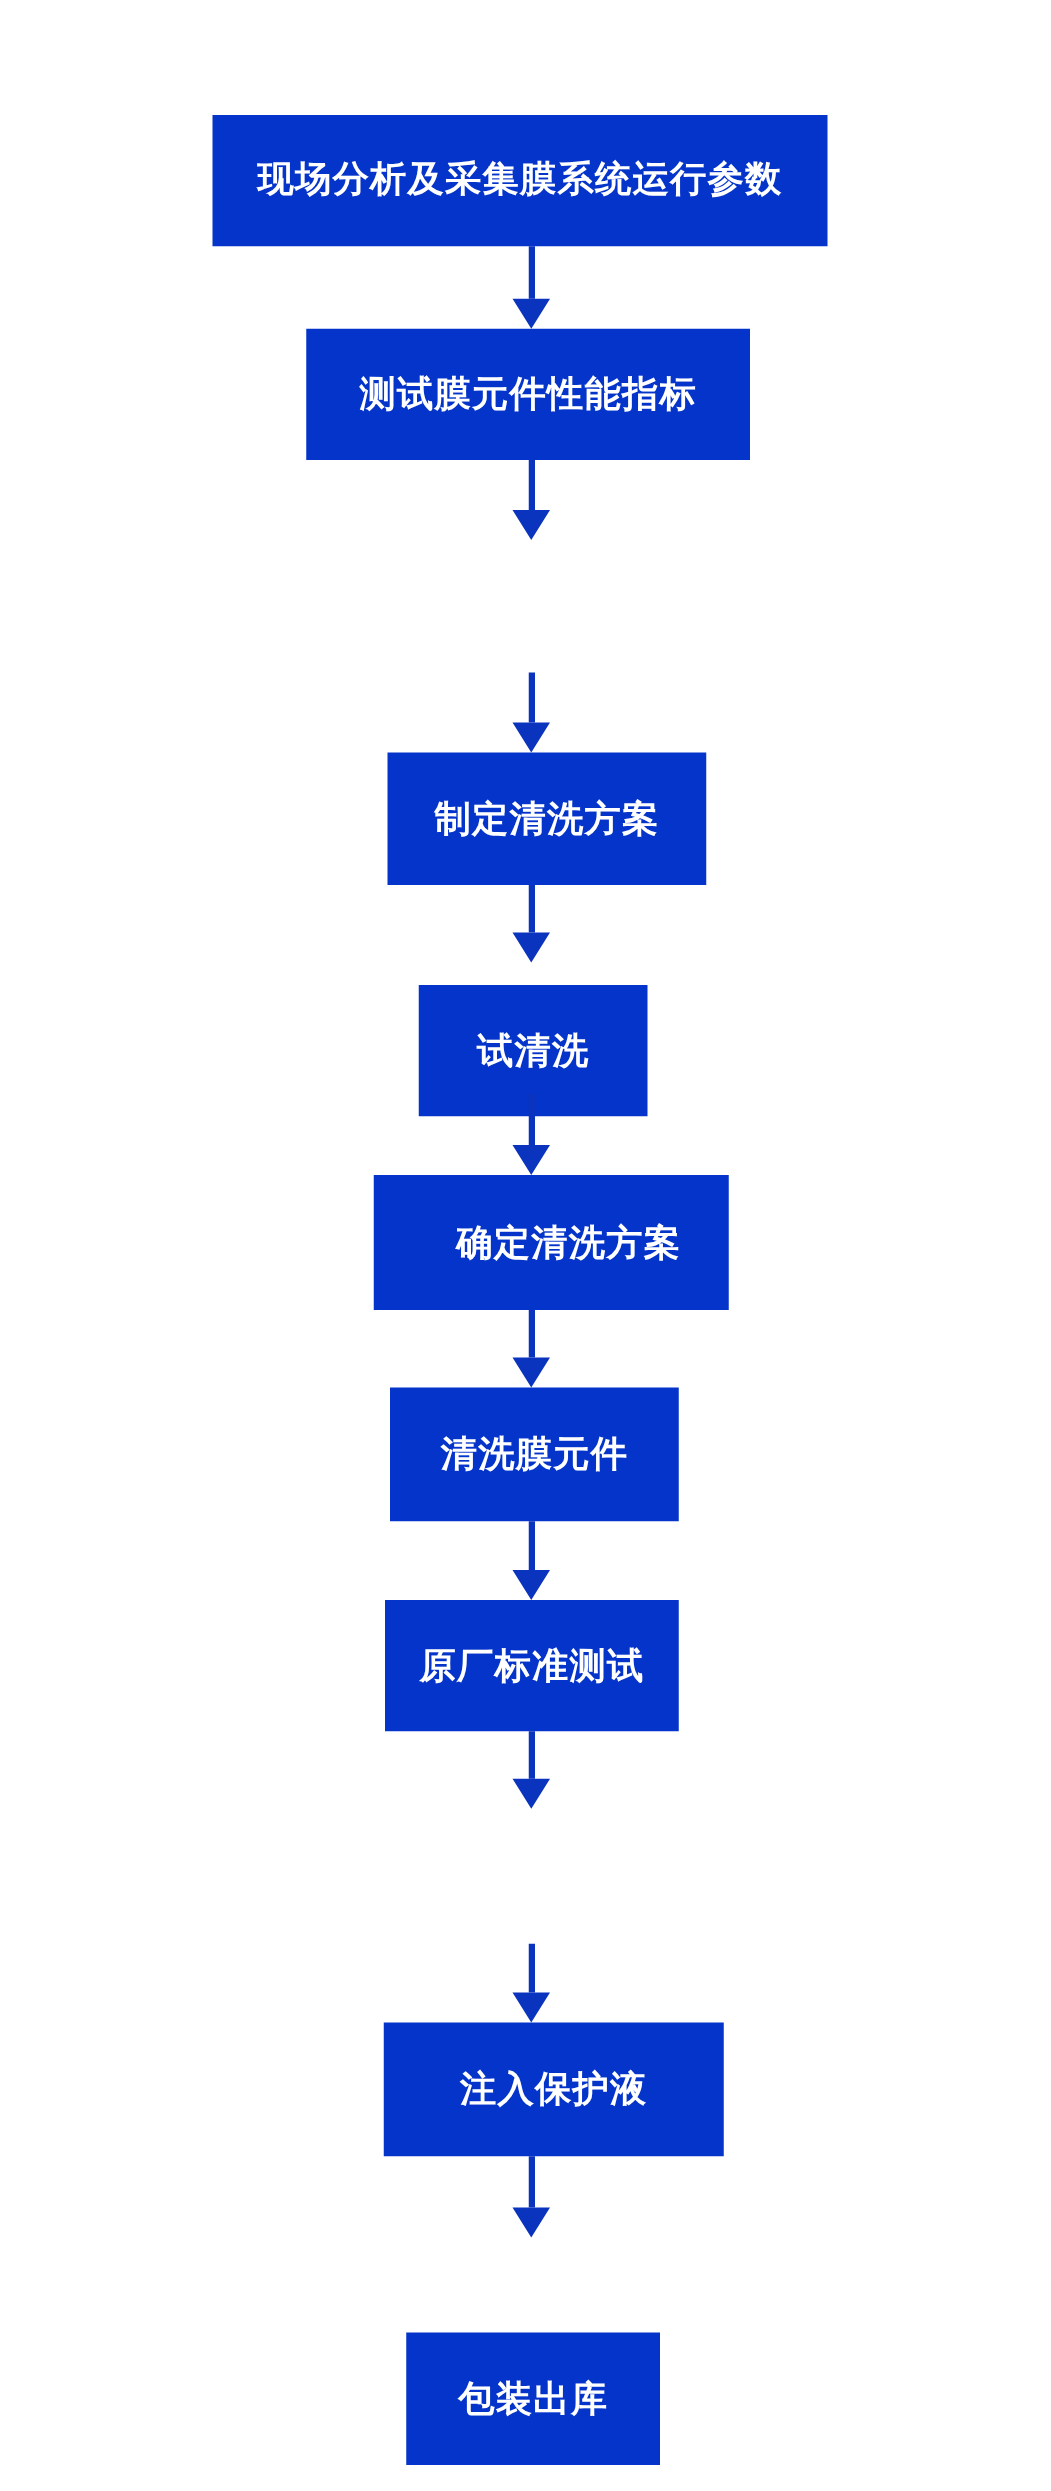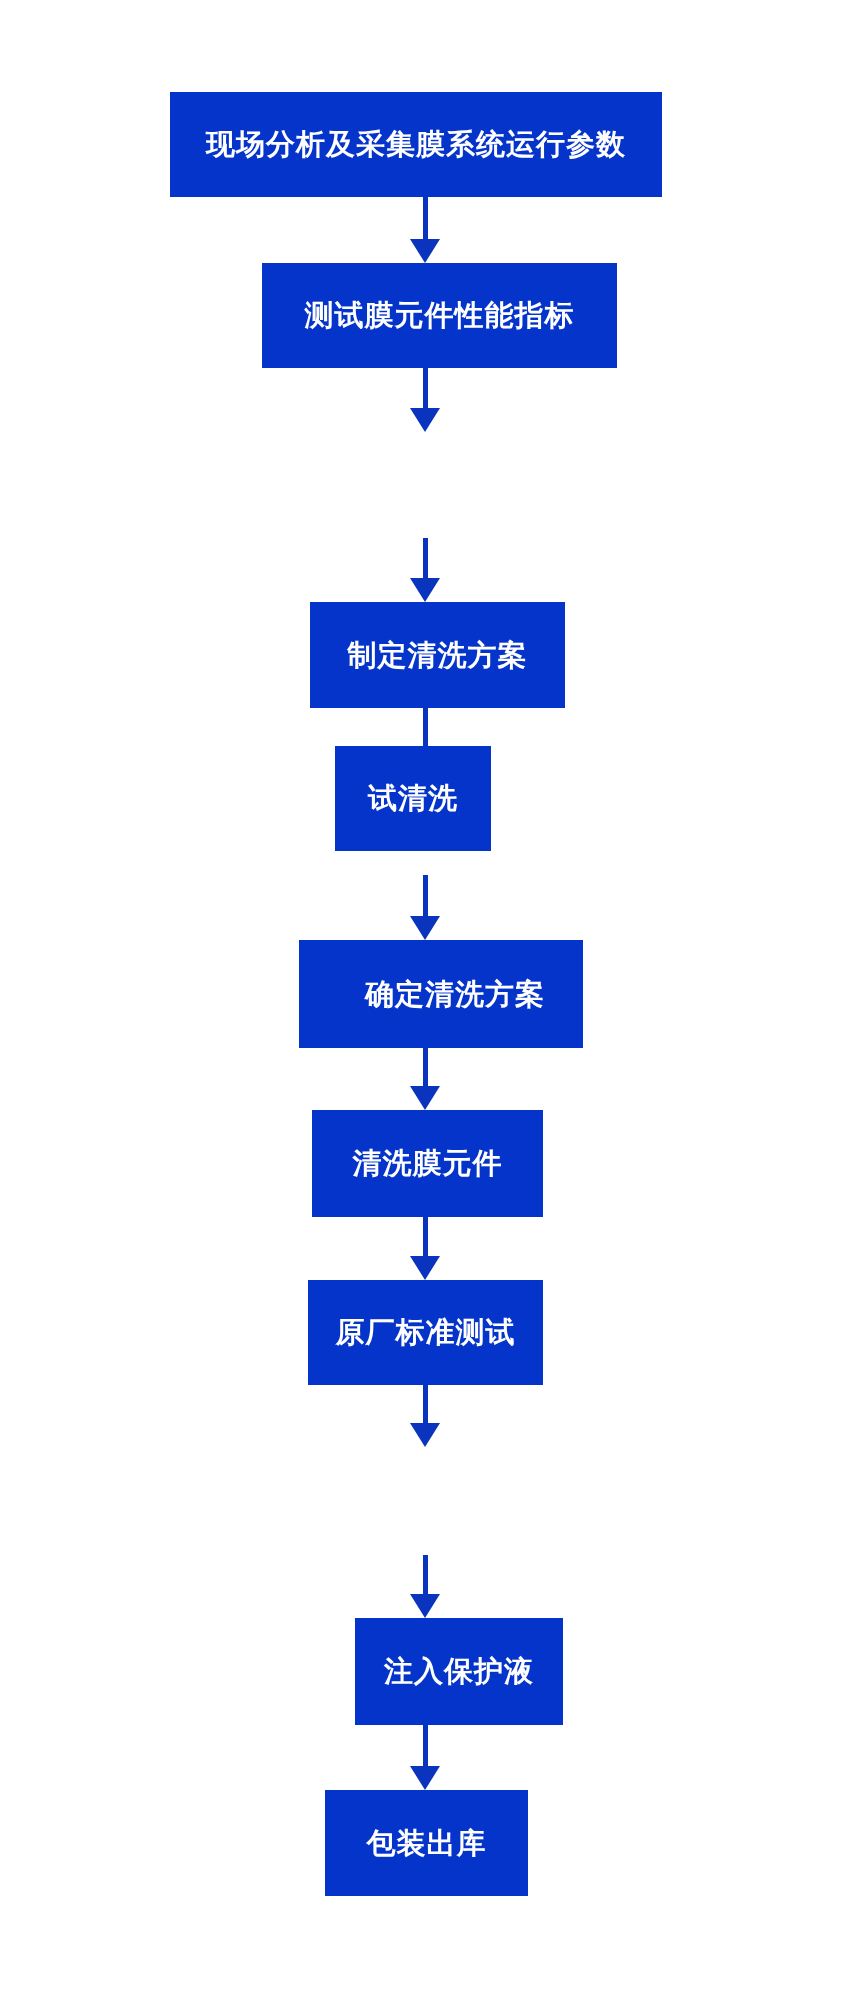--- a/index.html
+++ b/index.html
@@ -21,30 +21,30 @@
     position:absolute;
     background:var(--box-fill);
     color:var(--text-color);
     display:flex;align-items:center;justify-content:center;
     font-size:29px;font-weight:bold;letter-spacing:1px;
     text-align:center;line-height:1.2;
     white-space:nowrap;
   }
   
   .s1 {left:170px;top:92px;  width:492px;height:105px;font-family:Liberation Serif, serif;}
-  .s2 {left:262px;top:263px; width:355px;height:105px;}
+  .s2 {left:245px;top:263px; width:355px;height:105px;}
   .s3 {left:298px;top:432px; width:255px;height:106px;}
   .s4 {left:310px;top:602px; width:255px;height:106px;}
-  .s5 {left:335px;top:746px; width:156px;height:105px;}
+  .s5 {left:335px;top:788px; width:183px;height:105px;}
   .s6 {left:299px;top:940px; width:256px;height:108px;padding-left:28px;}
   .s7 {left:312px;top:1110px;width:231px;height:107px;}
   .s8 {left:308px;top:1280px;width:235px;height:105px;text-align:center;}
   .s9 {left:307px;top:1447px;width:240px;height:108px;}
-  .s10{left:307px;top:1618px;width:208px;height:107px;margin-left:48px;}
-  .s11{left:325px;top:1790px;width:203px;height:106px;}
+  .s10{left:307px;top:1618px;width:272px;height:107px;}
+  .s11{left:325px;top:1866px;width:203px;height:106px;}
 
   .arrow{
     position:absolute;
     left:410px;            
     width:30px;
     display:flex;flex-direction:column;align-items:center;
   }
   .arrow-line{
     width:5px;flex:1 1 auto;
     background:var(--arrow-color);

